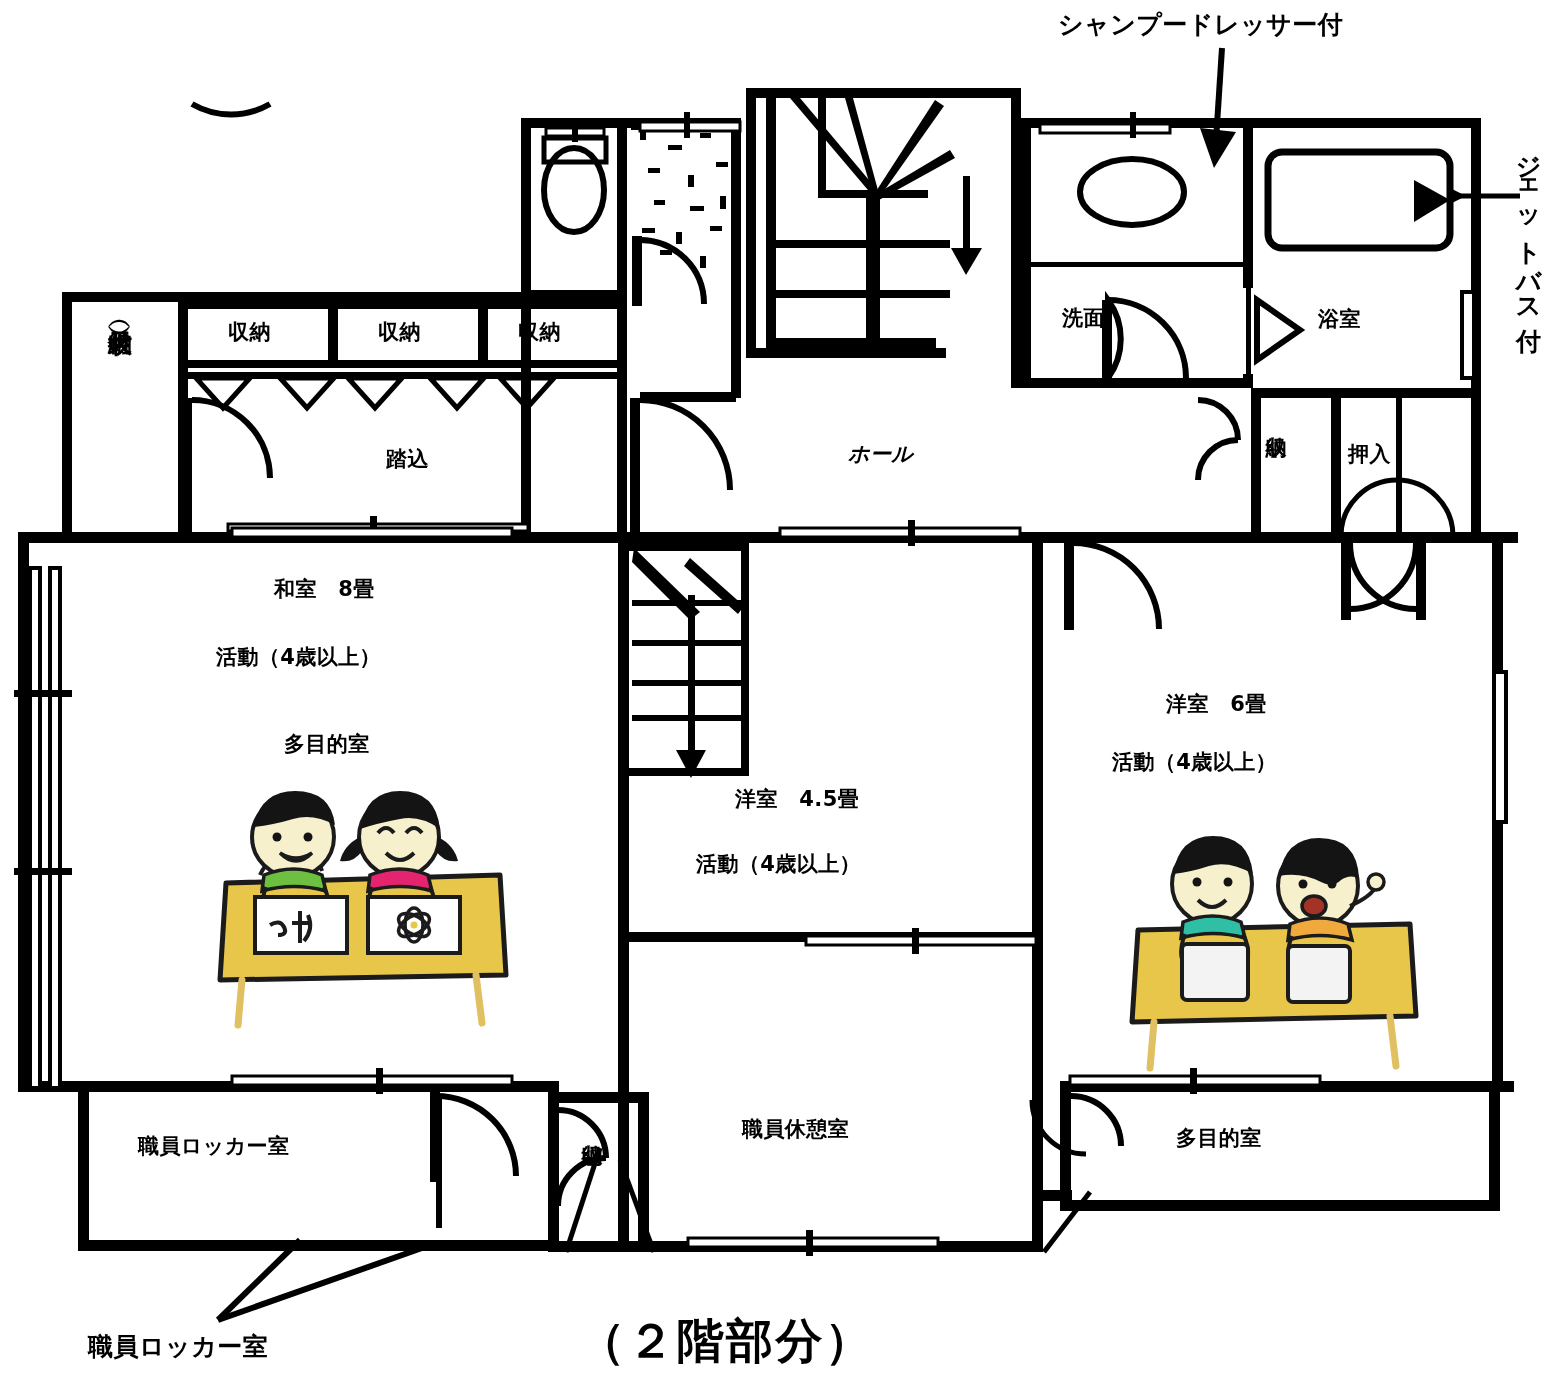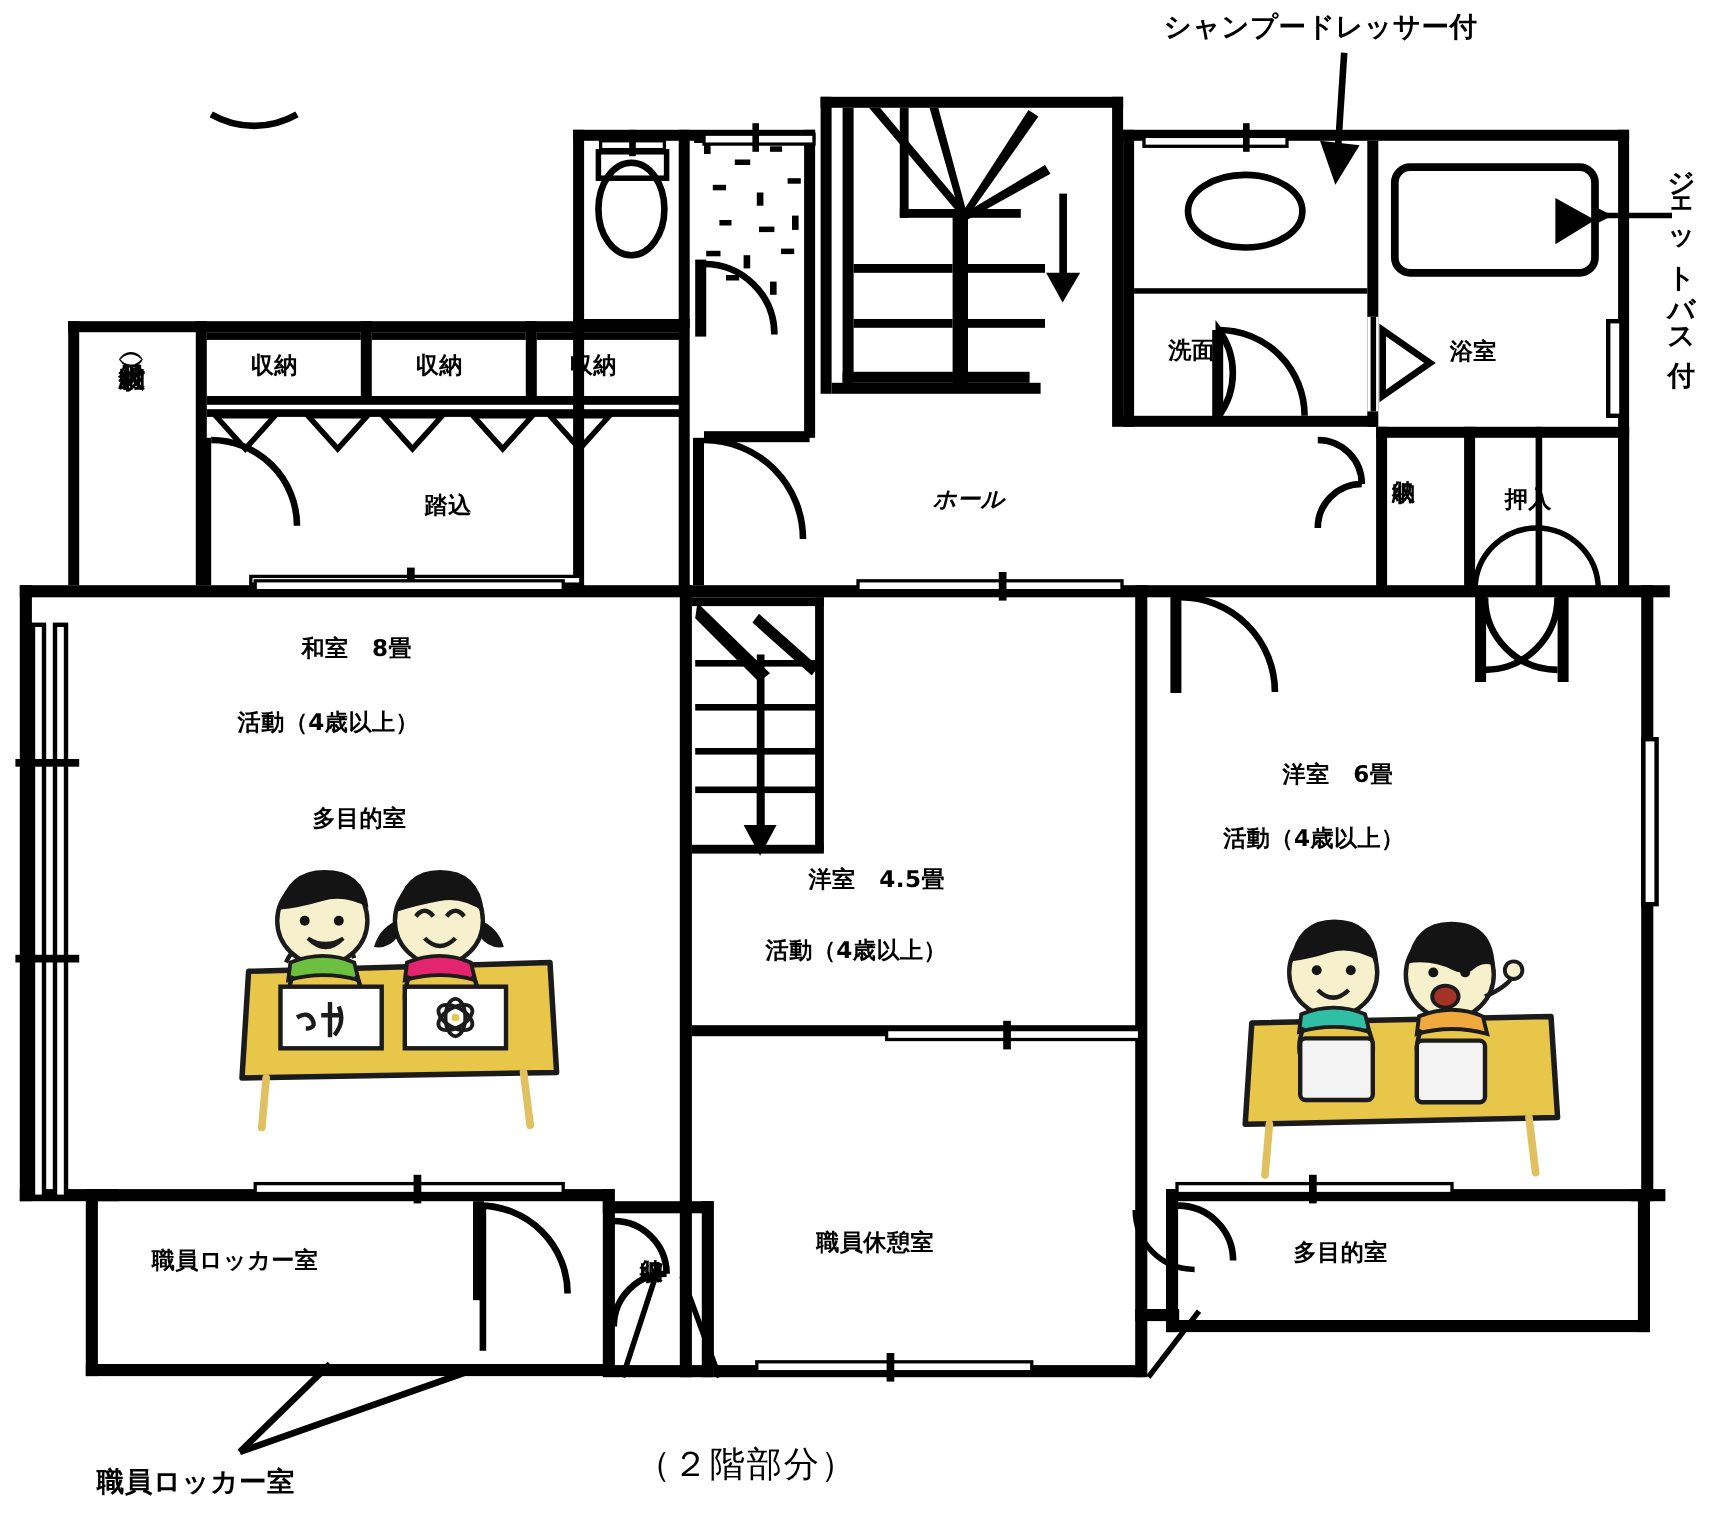--- a/index.html
+++ b/index.html
@@ -6,21 +6,21 @@
   body{width:1565px;height:1388px;position:relative;overflow:hidden;
        font-family:"DejaVu Sans","Liberation Sans",sans-serif;color:#000;}
   #plan{position:absolute;inset:0;}
   .lbl{position:absolute;white-space:nowrap;font-weight:700;letter-spacing:.02em;}
   .vlbl{position:absolute;writing-mode:vertical-rl;text-orientation:upright;
         white-space:nowrap;font-weight:700;}
   .room-txt{font-size:21px;font-weight:600;}
   .small-txt{font-size:24px;font-weight:700;}
   .tiny-txt{font-size:21px;font-weight:800;}
   .anno{font-size:25px;font-weight:800;font-family:"DejaVu Sans",sans-serif;}
-  .title{font-size:32px;font-weight:400;letter-spacing:.05em;}
+  .title{font-size:47px;font-weight:700;letter-spacing:.05em;}
   svg{position:absolute;top:0;left:0;overflow:visible;}
 </style>
 </head>
 <body>
 
 <div id="plan">
 
   <svg width="1565" height="1388">
     <g fill="#000" stroke="none">
 
@@ -257,21 +257,21 @@
   <div class="lbl room-txt" style="left:386px;top:445px;">踏込</div>
 
   <div class="lbl room-txt" style="left:848px;top:440px;font-style:italic;">ホール</div>
 
   <div class="lbl tiny-txt" style="left:1062px;top:304px;">洗面</div>
 
   <div class="lbl room-txt" style="left:1318px;top:305px;">浴室</div>
 
   <div class="vlbl tiny-txt" style="left:1262px;top:420px;">収納</div>
 
-  <div class="lbl room-txt" style="left:1348px;top:440px;margin-left:20px;">押入</div>
+  <div class="lbl room-txt" style="left:1348px;top:440px;">押入</div>
 
   <div class="lbl room-txt" style="left:274px;top:575px;">和室　8畳</div>
   <div class="lbl room-txt" style="left:216px;top:643px;">活動（4歳以上）</div>
   <div class="lbl room-txt" style="left:284px;top:730px;">多目的室</div>
 
   <div class="lbl room-txt" style="left:735px;top:785px;">洋室　4.5畳</div>
   <div class="lbl room-txt" style="left:696px;top:850px;">活動（4歳以上）</div>
 
   <div class="lbl room-txt" style="left:1166px;top:690px;text-align:right;">洋室　6畳</div>
   <div class="lbl room-txt" style="left:1112px;top:748px;">活動（4歳以上）</div>

